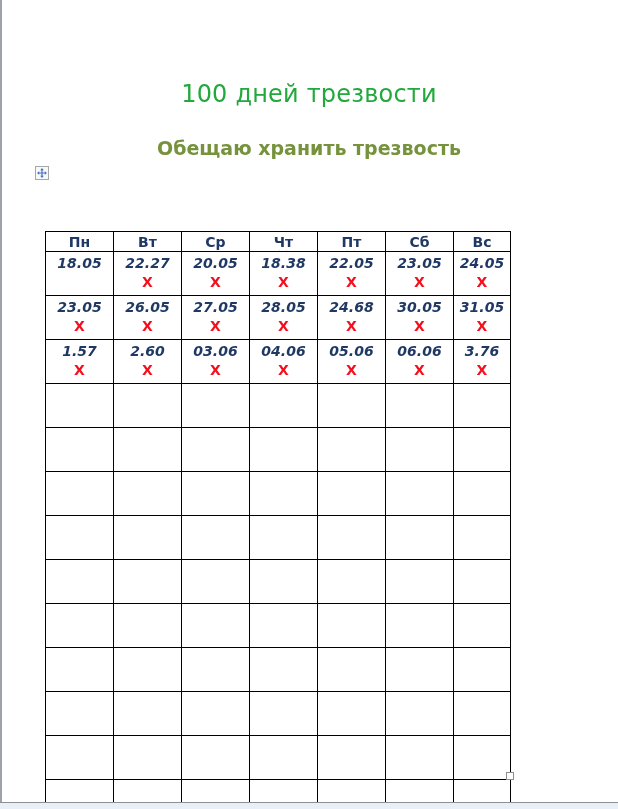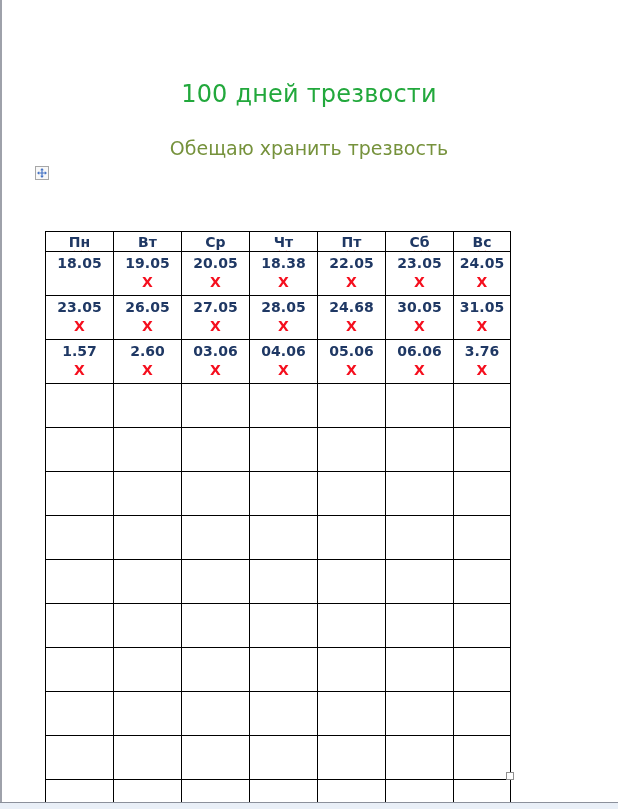--- a/index.html
+++ b/index.html
@@ -17,21 +17,21 @@
     position:absolute; left:0; top:802px; width:618px; height:7px;
     background:#e9eff7; border-top:1px solid #8b909b;
   }
   .doc-title {
     position:absolute; top:80px; left:0; width:618px;
     text-align:center; font-size:24px; font-weight:normal;
     color:#22a83c; letter-spacing:0.2px;
   }
   .doc-subtitle {
     position:absolute; top:137px; left:0; width:618px;
-    text-align:center; font-size:19px; font-weight:normal;
+    text-align:center; font-size:19px; font-weight:bold;
     color:#76923c;
   }
   .move-handle {
     position:absolute; left:35px; top:166px; width:14px; height:14px;
     background:#f8f8f8; border:1px solid #a7a7a7;
     display:flex; align-items:center; justify-content:center;
     cursor:move;
   }
   .move-handle svg { display:block; }
   table.tracker {
@@ -51,21 +51,21 @@
   .spell-wavy {
     text-decoration-line:underline;
     text-decoration-style:wavy;
     text-decoration-color:#e8392f;
     text-decoration-thickness:1px;
     text-underline-offset:3px;
   }
   table.tracker td.day, table.tracker td.empty { height:44px; vertical-align:top; }
   .date-label {
     font-size:14px; font-weight:bold; color:#1f3864;
-    line-height:20px; padding-top:1px;
+    line-height:20px; padding-top:1px;font-style:italic;
   }
   .x-mark {
     font-size:14px; font-weight:bold; color:#f50f1e;
     line-height:18px; min-height:18px;
   }
   .resize-handle {
     position:absolute; left:506px; top:772px; width:8px; height:8px;
     background:#ffffff; border:1px solid #8f8f8f;
     cursor:nwse-resize;
   }
@@ -107,21 +107,21 @@
       <th><span class="spell-wavy">Вс</span></th>
     </tr>
   </thead>
   <tbody>
     <tr>
       <td class="day">
           <div class="date-label">18.05</div>
           <div class="x-mark"></div>
         </td>
       <td class="day">
-          <div class="date-label">19.05</div>
+          <div class="date-label">22.27</div>
           <div class="x-mark">X</div>
         </td>
       <td class="day">
           <div class="date-label">20.05</div>
           <div class="x-mark">X</div>
         </td>
       <td class="day">
           <div class="date-label">18.38</div>
           <div class="x-mark">X</div>
         </td>

